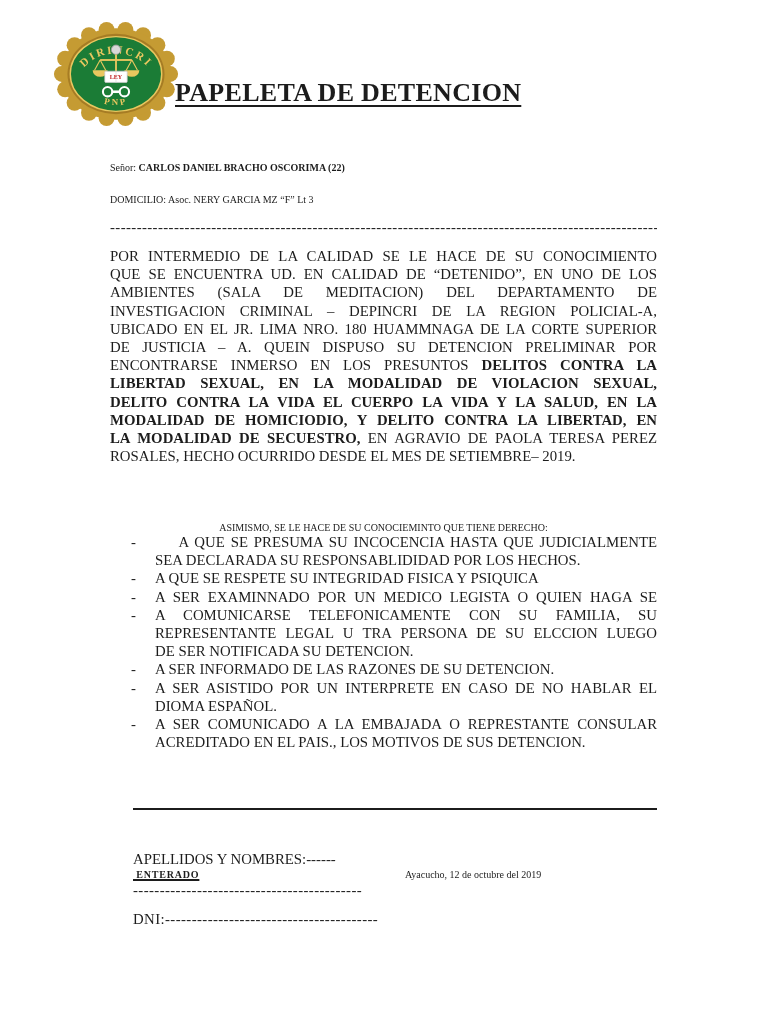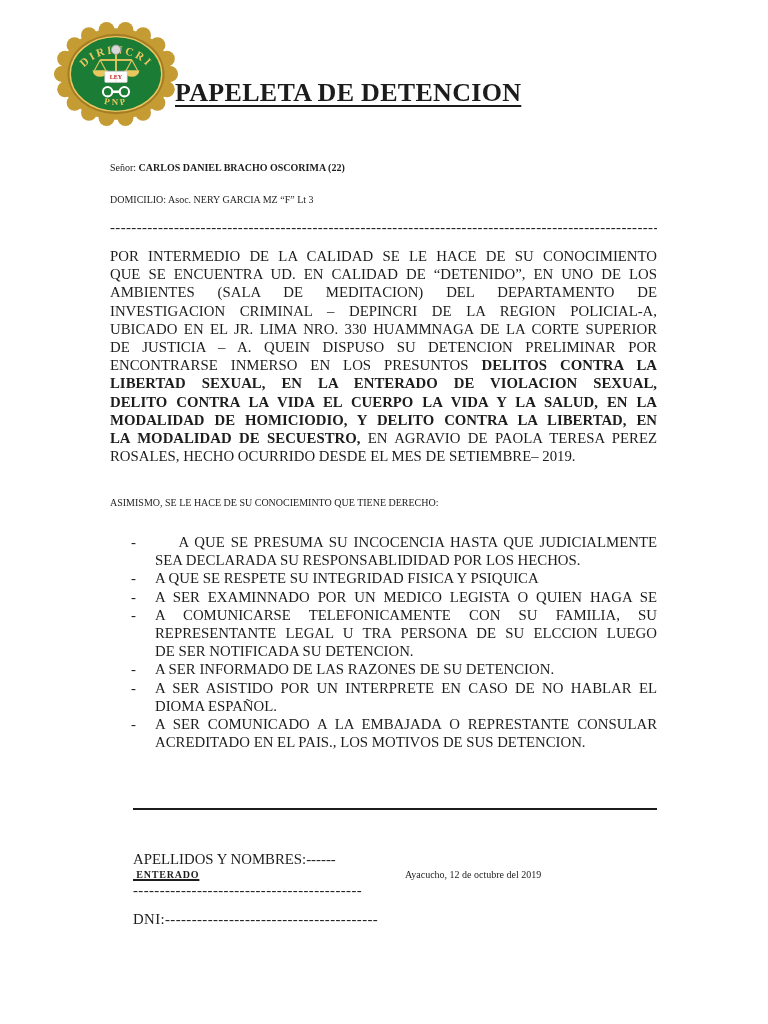--- a/index.html
+++ b/index.html
@@ -36,21 +36,21 @@
   .dashsep {
     position: absolute; left: 110px; top: 219px; width: 547px;
     font-size: 14.8px; white-space: nowrap; overflow: hidden; letter-spacing: 0.4px;
   }
 
   .para { position: absolute; left: 110px; top: 247px; width: 547px; font-size: 14.8px; line-height: 18.2px; }
   .jl { text-align: justify; text-align-last: justify; }
   .ll { text-align: center; text-align-last: left; }
   .para b, .rights b { font-weight: bold; }
 
-  .asimismo { top: 497px; }
+  .asimismo { top: 522px; text-align: center; }
 
   .rights { position: absolute; left: 110px; top: 533px; width: 547px; font-size: 14.8px; line-height: 18.2px; }
   .li { display: flex; }
   .mk { flex: none; width: 45px; padding-left: 21px; }
   .ct { flex: 1; min-width: 0; }
 
   .footline { position: absolute; left: 133px; top: 808px; width: 524px; border-top: 2px solid #1c1c1c; height: 0; }
   .footrow { position: absolute; left: 133px; top: 821px; width: 524px; font-size: 10px; margin-top: 48px; }
   .enterado { font-weight: bold; text-decoration: underline; text-decoration-thickness: 1.5px; letter-spacing: 0.8px; }
   .fdate { position: absolute; left: 272px; top: 0; }
@@ -125,24 +125,24 @@
 
   <div class="ln domicilio"><span>DOMICILIO: </span><span>Asoc. NERY GARCIA MZ “F” Lt 3</span></div>
 
   <div class="dashsep">--------------------------------------------------------------------------------------------------------------</div>
 
   <div class="para">
     <div class="jl"><span>POR INTERMEDIO DE LA CALIDAD SE LE HACE DE SU CONOCIMIENTO</span></div>
     <div class="jl"><span>QUE SE ENCUENTRA UD. EN CALIDAD DE “DETENIDO”, EN UNO DE LOS</span></div>
     <div class="jl"><span>AMBIENTES (SALA DE MEDITACION) DEL DEPARTAMENTO DE</span></div>
     <div class="jl"><span>INVESTIGACION CRIMINAL – DEPINCRI DE LA REGION POLICIAL-A,</span></div>
-    <div class="jl"><span>UBICADO EN EL JR. LIMA NRO. 330 HUAMMNAGA DE LA CORTE SUPERIOR</span></div>
+    <div class="jl"><span>UBICADO EN EL JR. LIMA NRO. 180 HUAMMNAGA DE LA CORTE SUPERIOR</span></div>
     <div class="jl"><span>DE JUSTICIA – A. QUEIN DISPUSO SU DETENCION PRELIMINAR POR</span></div>
     <div class="jl"><span>ENCONTRARSE INMERSO EN LOS PRESUNTOS </span><b>DELITOS CONTRA LA</b></div>
-    <div class="jl"><b>LIBERTAD SEXUAL, EN LA ENTERADO DE VIOLACION SEXUAL,</b></div>
+    <div class="jl"><b>LIBERTAD SEXUAL, EN LA MODALIDAD DE VIOLACION SEXUAL,</b></div>
     <div class="jl"><b>DELITO CONTRA LA VIDA EL CUERPO LA VIDA Y LA SALUD, EN LA</b></div>
     <div class="jl"><b>MODALIDAD DE HOMICIODIO, Y DELITO CONTRA LA LIBERTAD, EN</b></div>
     <div class="jl"><b>LA MODALIDAD DE SECUESTRO,</b><span>  EN AGRAVIO DE PAOLA TERESA PEREZ</span></div>
     <div class="ll"><span>ROSALES, HECHO OCURRIDO DESDE EL MES DE SETIEMBRE– 2019.</span></div>
   </div>
 
   <div class="ln asimismo">ASIMISMO, SE LE HACE DE SU CONOCIEMINTO QUE TIENE DERECHO:</div>
 
   <div class="rights">
     <div class="li">

